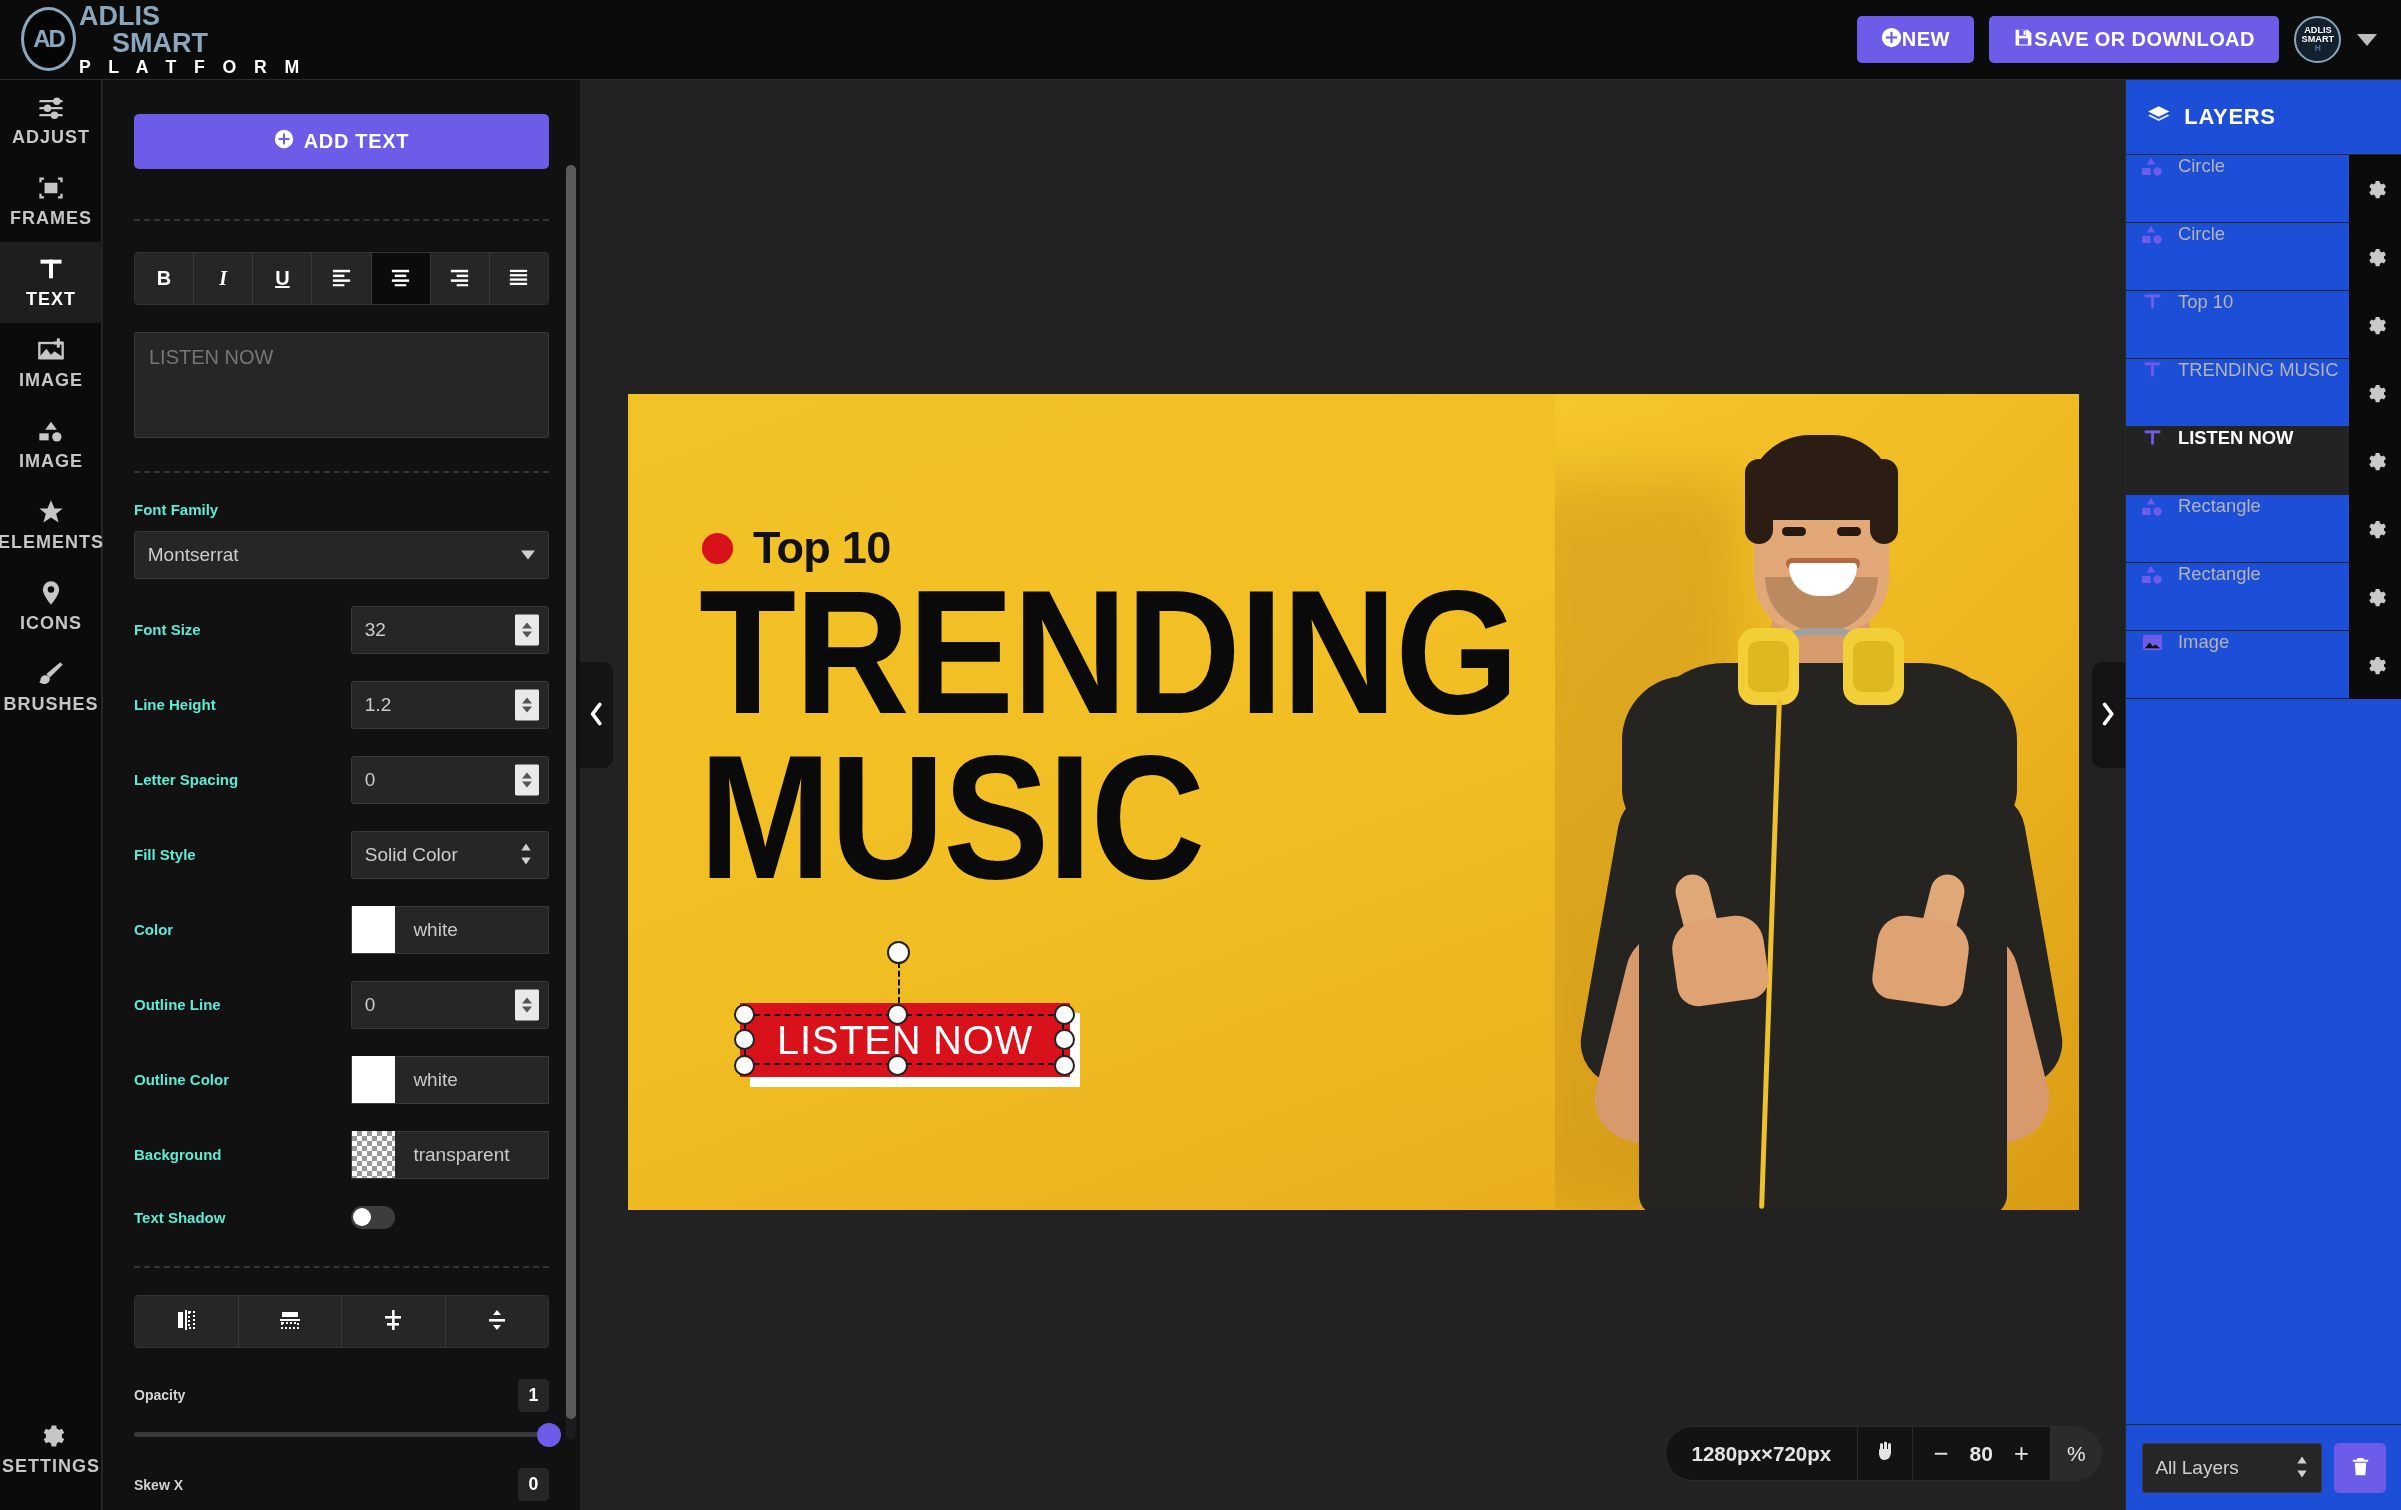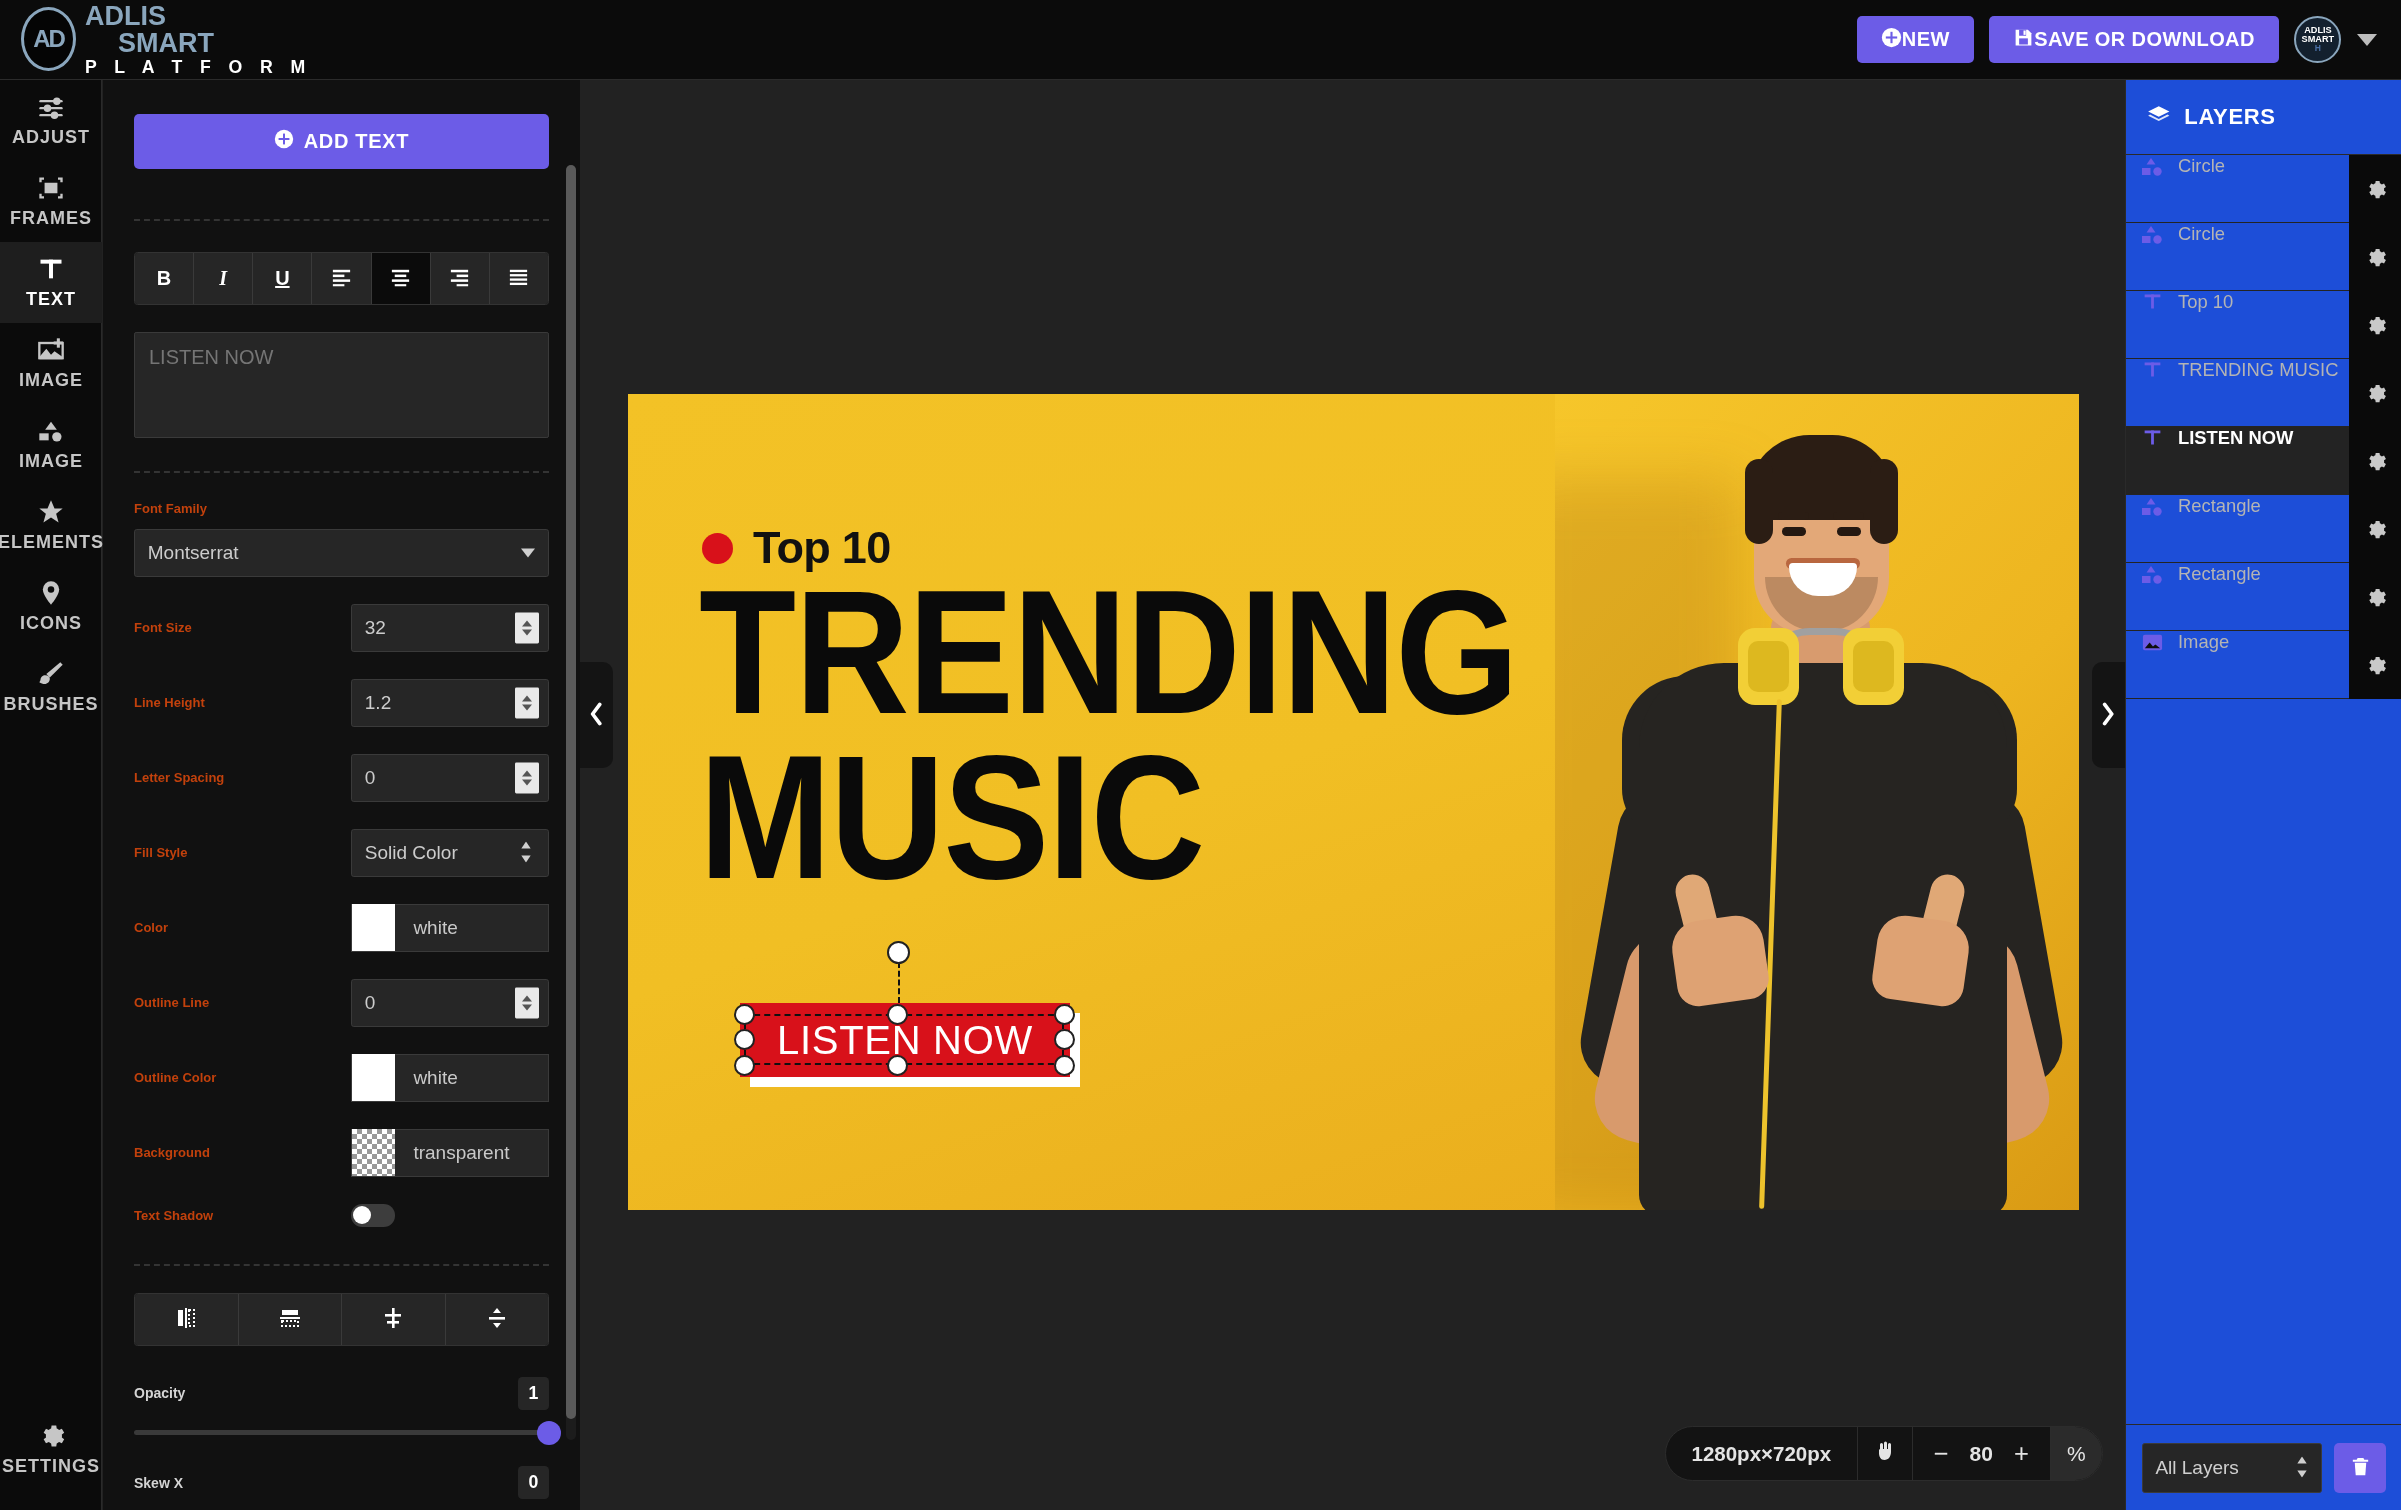--- a/index.html
+++ b/index.html
@@ -11,21 +11,21 @@
     -webkit-font-smoothing:antialiased;
   }
   .app { position:relative; width:2401px; height:1510px; }
 
   
   .topbar {
     position:absolute; left:0; top:0; width:2401px; height:80px;
     background:#0b0b0b; border-bottom:0.7px solid #2b2b2b;
     display:flex; align-items:center;
   }
-  .logo-wrap { display:flex; align-items:center; padding-left:21px; gap:9px;justify-content:flex-end; }
+  .logo-wrap { display:flex; align-items:center; padding-left:21px; gap:3px;justify-content:flex-end; }
   .logo-mark {
     width:55px; height:64px; border:3.5px solid #8aa6bd; border-radius:50%;
     display:flex; align-items:center; justify-content:center;
     color:#8aa6bd; font-weight:bold; font-size:24px; letter-spacing:-2.1px;
     background:#050505;
   }
   .logo-text { line-height:1.0; }
   .logo-l1 { font-size:27px; font-weight:bold; color:#8aa6bd; letter-spacing:0px; }
   .logo-l2 { font-size:27px; font-weight:bold; color:#8aa6bd; letter-spacing:0px; padding-left:33px; }
   .logo-l3 { font-size:17.7px; font-weight:bold; color:#ffffff; letter-spacing:6.4px; margin-top:2.1px;}
@@ -98,21 +98,21 @@
 
   .ta-wrap { margin-top:27px; }
   textarea.text-area {
     width:100%; height:106px; background:#262626; border:0.7px solid #3a3a3a; border-radius:2.1px;
     color:#cfcfcf; font-size:20px; padding:12.8px 14px; resize:none;
     font-family:"Liberation Sans", sans-serif;
   }
 
   .divider-dashed2 { border-top:2.1px dashed #343434; margin:31px 0 28px 0; }
 
-  .field-label { font-size:13px; font-weight:bold; color:#c2410c; }
+  .field-label { font-size:15px; font-weight:bold; color:#5eead4; }
   .ff-label { margin-bottom:12.8px; }
   .select-ctl {
     width:100%; height:48px; background:#262626; border:0.7px solid #3a3a3a; border-radius:2.8px;
     color:#cccccc; font-size:19px; padding:0 12.8px; appearance:none;
     font-family:"Liberation Sans", sans-serif; cursor:pointer;
   }
   .sel-wrap { position:relative; }
   .sel-wrap .arrow {
     position:absolute; right:14px; top:50%; transform:translateY(-50%);
     width:0;height:0;border-left:7.8px solid transparent;border-right:7.8px solid transparent;

